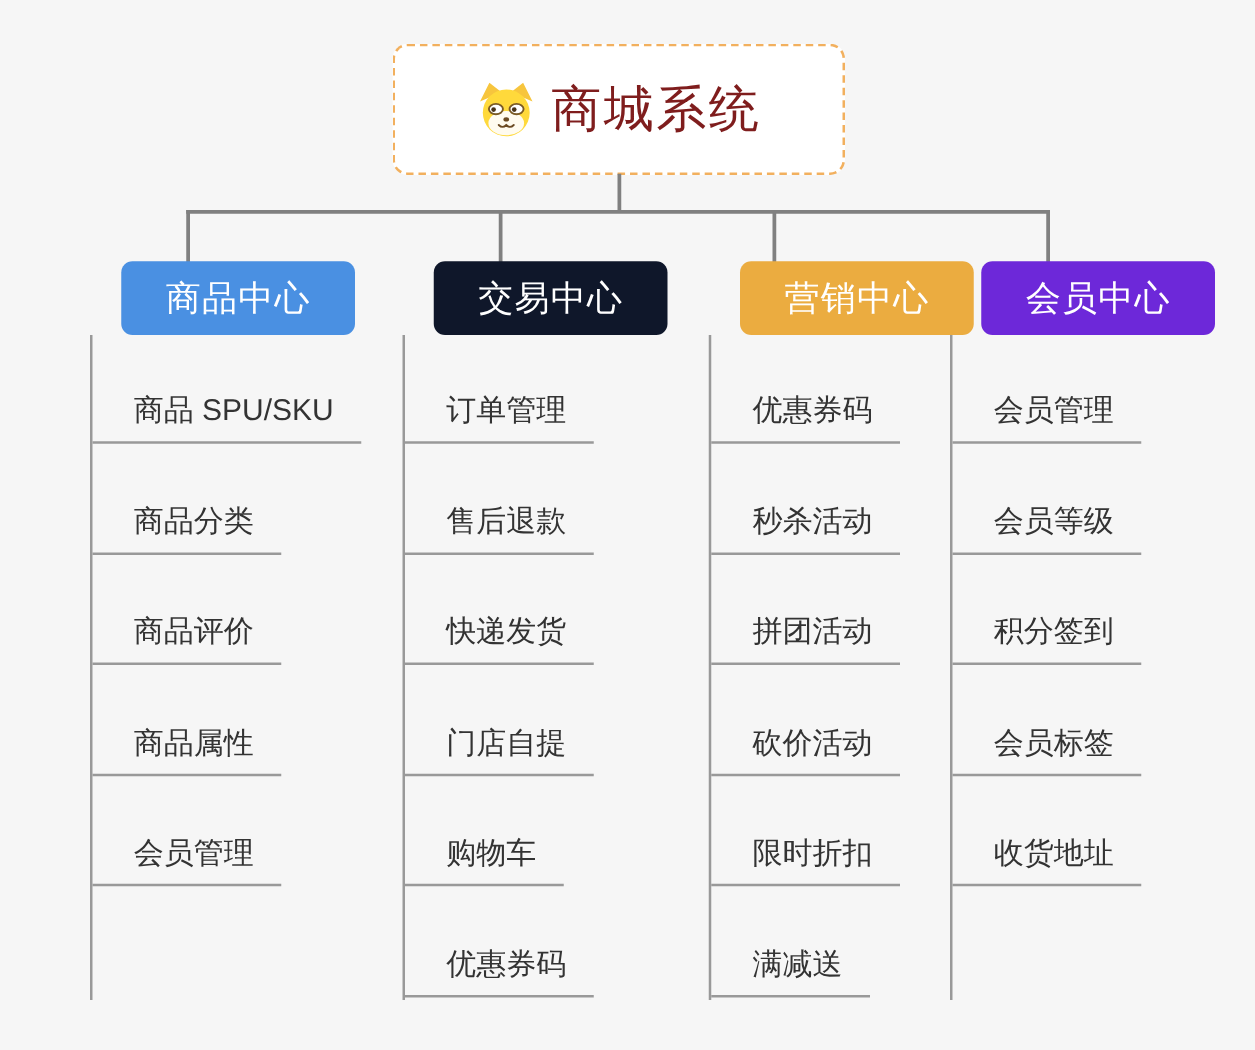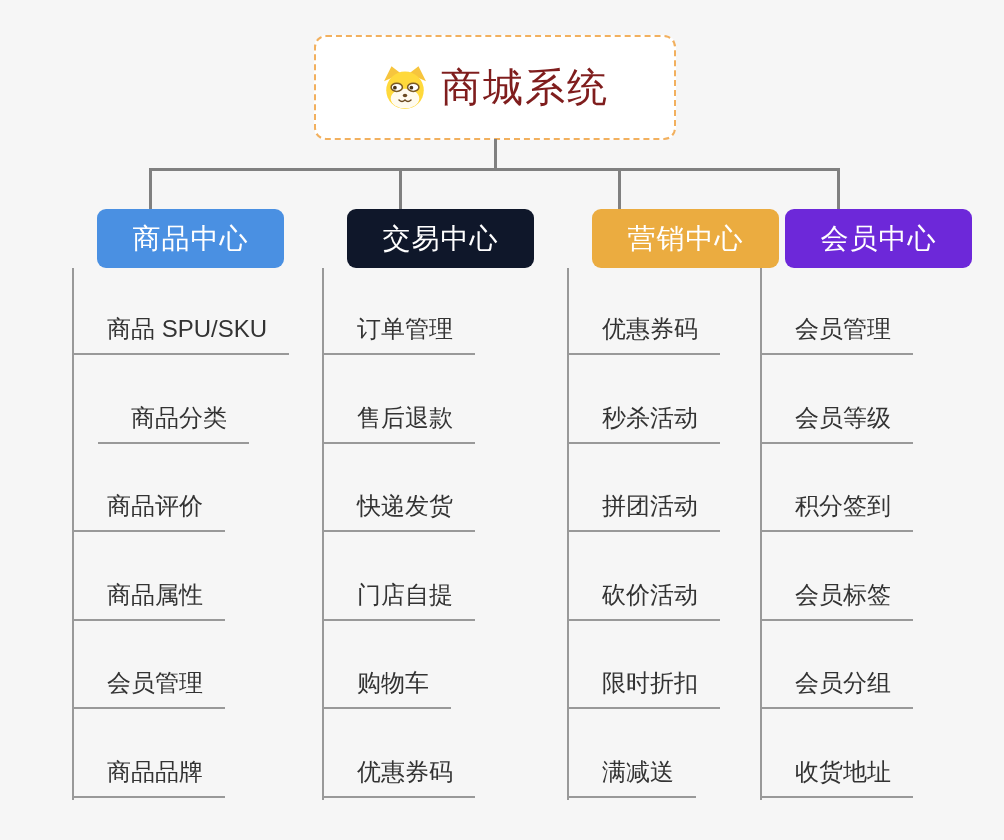--- a/index.html
+++ b/index.html
@@ -96,25 +96,24 @@
   <div class="line drop drop-1" style="background-color: rgb(128, 128, 128);"></div>
   <div class="line drop drop-2" style="background-color: rgb(128, 128, 128);"></div>
   <div class="line drop drop-3" style="background-color: rgb(128, 128, 128);"></div>
 
   <div class="branch branch-0">
     <div class="branch-node" style="background-color: rgb(74, 144, 226);">
       <span>商品中心</span>
     </div>
     <div class="subtree" style="border-left-color: rgb(153, 153, 153);">
       <div class="subitem" style="border-bottom-color: rgb(153, 153, 153);">商品 SPU/SKU</div>
-      <div class="subitem" style="border-bottom-color: rgb(153, 153, 153); margin-left: 24px;">商品分类</div>
+      <div class="subitem" style="border-bottom-color: rgb(153, 153, 153);">商品分类</div>
       <div class="subitem" style="border-bottom-color: rgb(153, 153, 153);">商品评价</div>
       <div class="subitem" style="border-bottom-color: rgb(153, 153, 153);">商品属性</div>
       <div class="subitem" style="border-bottom-color: rgb(153, 153, 153);">会员管理</div>
-      <div class="subitem" style="border-bottom-color: rgb(153, 153, 153);">商品品牌</div>
     </div>
   </div>
 
   <div class="branch branch-1">
     <div class="branch-node" style="background-color: #0f172a;">
       <span>交易中心</span>
     </div>
     <div class="subtree" style="border-left-color: rgb(153, 153, 153);">
       <div class="subitem" style="border-bottom-color: rgb(153, 153, 153);">订单管理</div>
       <div class="subitem" style="border-bottom-color: rgb(153, 153, 153);">售后退款</div>
@@ -141,18 +140,17 @@
 
   <div class="branch branch-3">
     <div class="branch-node" style="background-color: #6d28d9;">
       <span>会员中心</span>
     </div>
     <div class="subtree" style="border-left-color: rgb(153, 153, 153);">
       <div class="subitem" style="border-bottom-color: rgb(153, 153, 153);">会员管理</div>
       <div class="subitem" style="border-bottom-color: rgb(153, 153, 153);">会员等级</div>
       <div class="subitem" style="border-bottom-color: rgb(153, 153, 153);">积分签到</div>
       <div class="subitem" style="border-bottom-color: rgb(153, 153, 153);">会员标签</div>
-      <div class="subitem" style="border-bottom-color: rgb(153, 153, 153);">会员分组</div>
       <div class="subitem" style="border-bottom-color: rgb(153, 153, 153);">收货地址</div>
     </div>
   </div>
 
 </div>
 
 </body></html>

